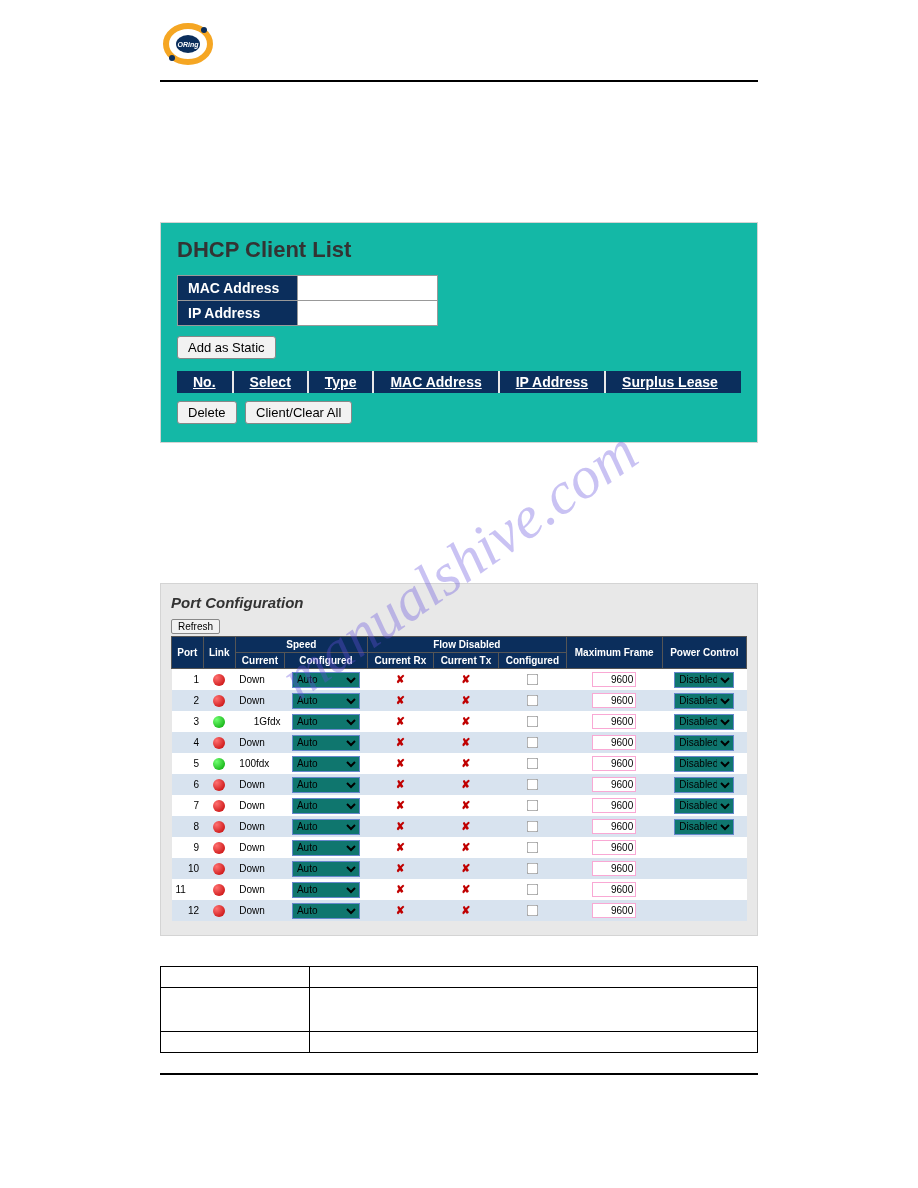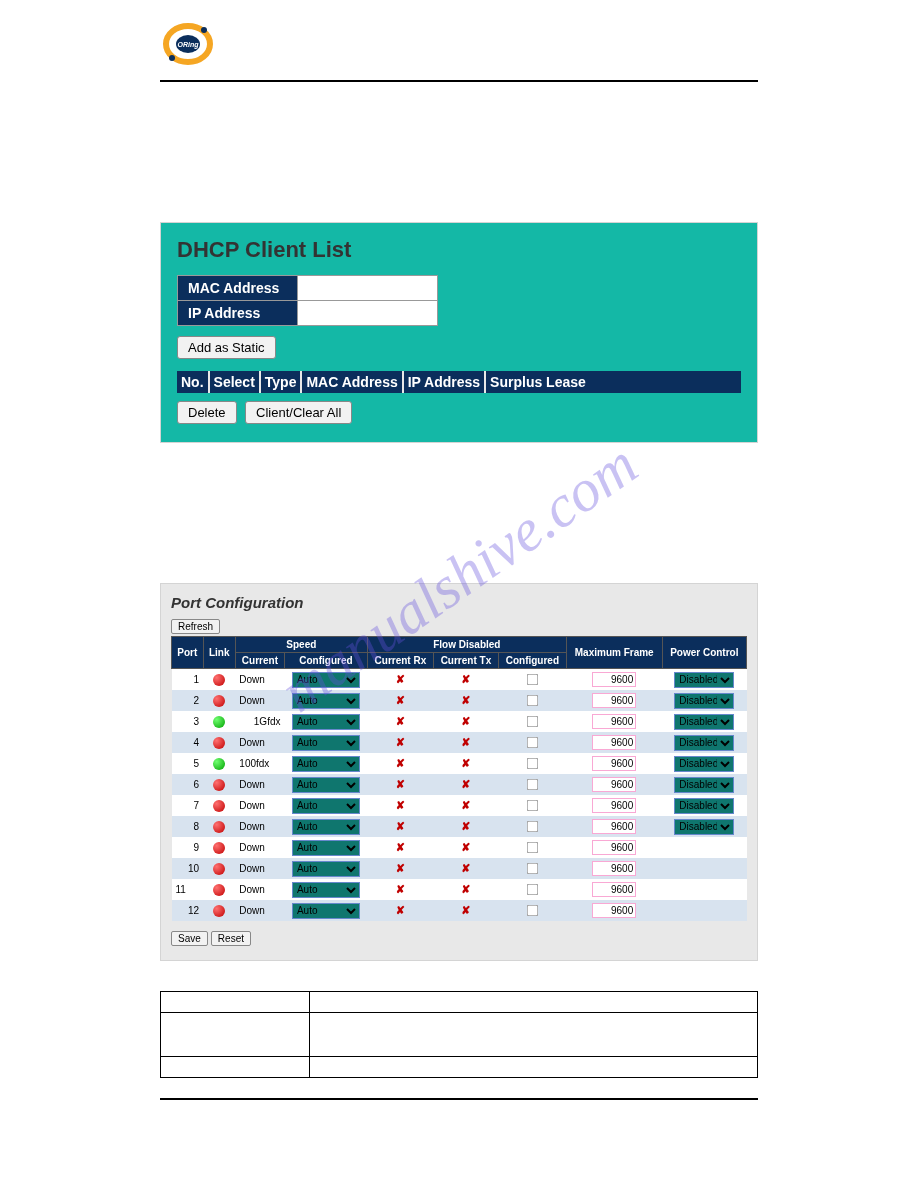--- a/index.html
+++ b/index.html
@@ -85,22 +85,23 @@
   }
   .header-row {
     background: #0b2e5c;
     color: #fff;
     font-weight: bold;
     font-size: 14px;
     display: flex;
     margin: 12px 0 8px 0;
   }
   .header-row span {
-    padding: 3px 4px;
+    padding: 3px 16px;
     border-right: 2px solid #e8e8e8;
+    text-decoration: underline;
   }
   .header-row span:last-child { border-right: none; }
 
   
   .panel2 {
     background: #e8e8e8;
     padding: 10px 10px 14px 10px;
     border: 1px solid #d4d4d4;
     margin-bottom: 30px;
     font-size: 11px;
@@ -378,24 +379,20 @@
             <td><select class="sel"><option>Auto</option></select></td>
             <td><span class="x-mark">✘</span></td>
             <td><span class="x-mark">✘</span></td>
             <td><input type="checkbox" class="chk" style=""></td>
             <td><input class="num" value="9600" style=""></td>
             <td></td>
           </tr>
         </tbody>
     </table>
 
-    <div style="margin-top:10px">
-      <button class="small-btn">Save</button>
-      <button class="small-btn">Reset</button>
-    </div>
   </div>
 
   <table class="desc-table">
     <tbody>
         <tr>
       <td class="lbl"></td>
       <td></td>
     </tr>
     <tr>
       <td class="lbl" style="height:44px"></td>

